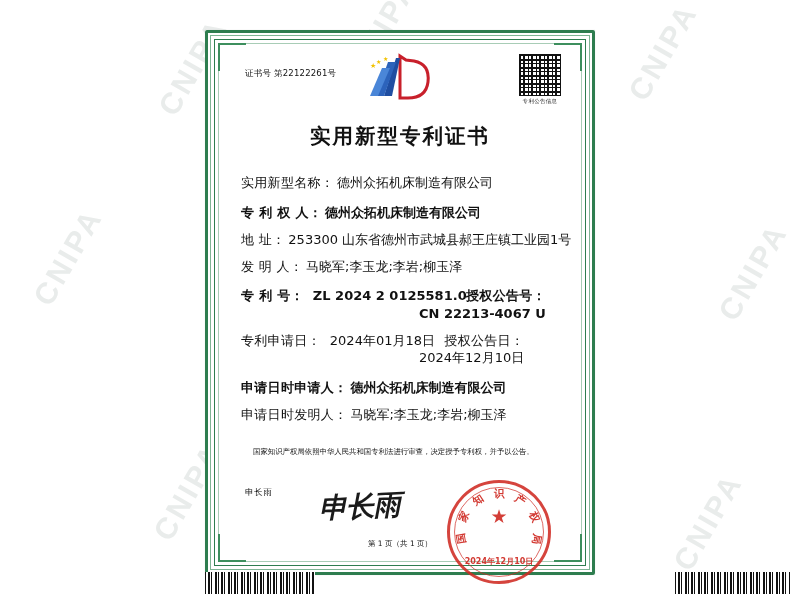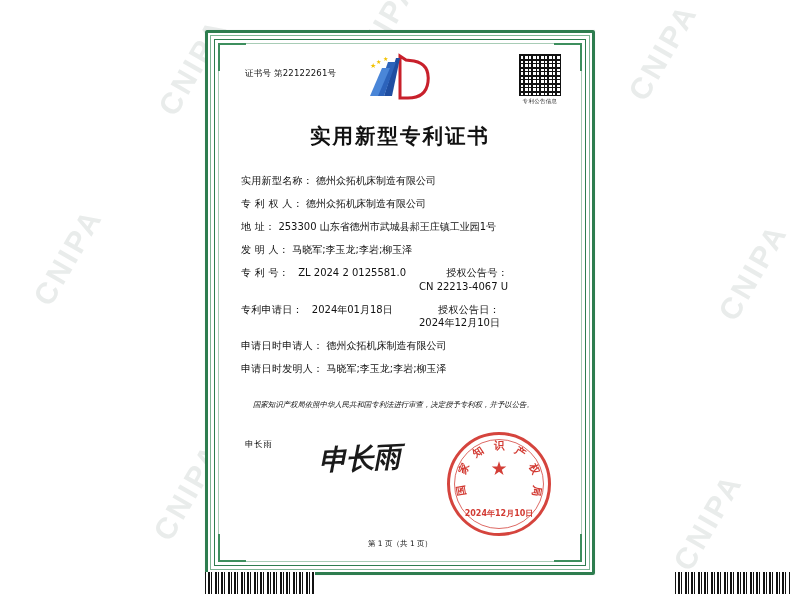--- a/index.html
+++ b/index.html
@@ -149,51 +149,51 @@
   
   .fields {
     margin-top: 24px;
     padding-left: 14px;
     padding-right: 10px;
   }
   .row {
     display: flex;
     align-items: baseline;
     margin-bottom: 9.5px;
-    font-size: 10px;
+    font-size: 13px;
     color: #111;
     line-height: 1.35;
   }
   .row.two-col > .cell {
     display: flex;
     align-items: flex-end;
     flex-direction: column;
   }
   .cell-a { width: 175px; flex: none; display: flex; align-items: baseline; gap: 6px; }
   .lbl {
     flex: none;
     white-space: nowrap;
     letter-spacing: 0.3px;
   }
   .val {
     margin-left: 3px;
     white-space: nowrap;
   }
-  .row.gap-top { margin-top: 4px; }
+  .row.gap-top { margin-top: 12px; font-weight: bold; }
 
   
   .legal {
     margin-top: 22px;
     padding: 0 12px;
     font-size: 7.4px;
     color: #111;
     line-height: 1.9;
     text-align: justify;
   }
-  .legal p { margin: 0; font-style: italic; }
+  .legal p { margin: 0; }
   .legal p.indent { text-indent: 14px; }
 
   
   .sig-area {
     position: relative;
     margin-top: 26px;
     height: 96px;
     padding-left: 18px;
   }
   .sig-label {

